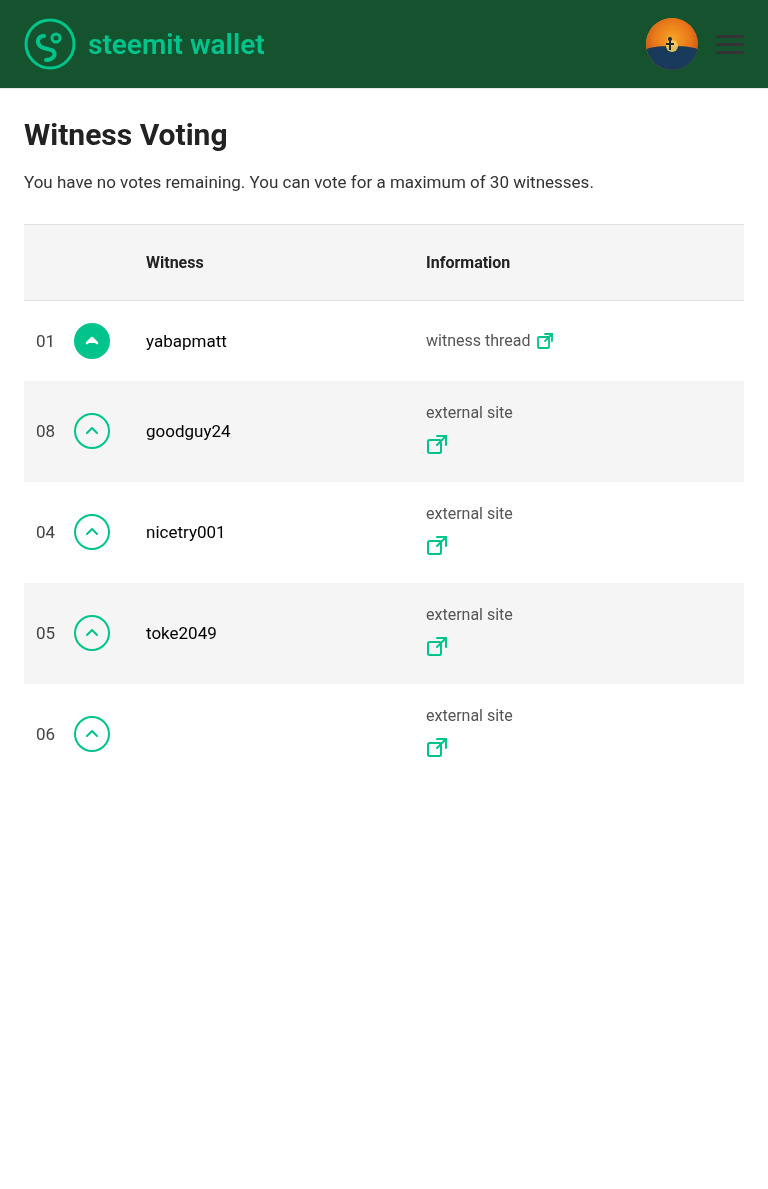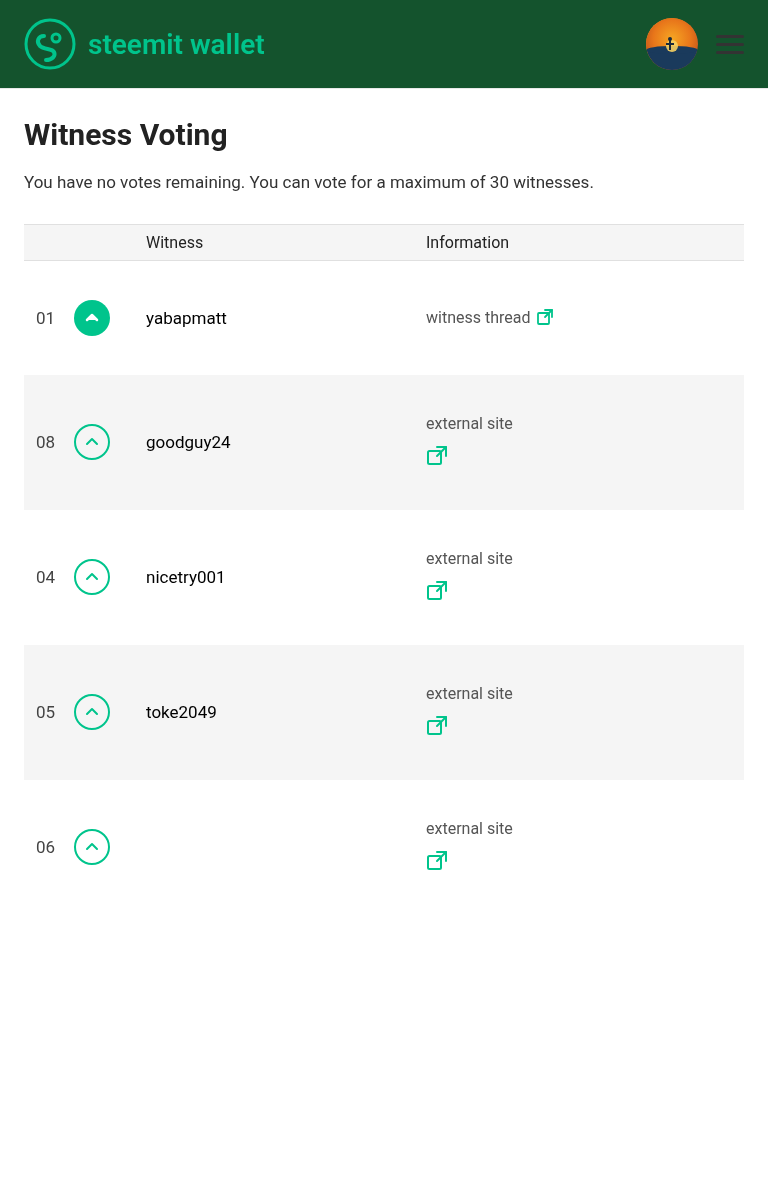--- a/index.html
+++ b/index.html
@@ -92,24 +92,24 @@
       border-collapse: collapse;
     }
 
     .witness-table thead tr {
       background: #f5f5f5;
       border-top: 1px solid #e0e0e0;
       border-bottom: 1px solid #e0e0e0;
     }
 
     .witness-table th {
-      padding: 8px 12px;
+      padding: 28px 12px;
       text-align: left;
       font-size: 16px;
-      font-weight: 400;
+      font-weight: 700;
       color: #222;
     }
 
     .witness-table th:first-child {
       width: 110px;
     }
 
     .witness-table th:nth-child(2) {
       width: 280px;
     }
@@ -119,21 +119,21 @@
     }
 
     .witness-table tbody tr:nth-child(odd) {
       background: #fff;
     }
     .witness-table tbody tr:nth-child(even) {
       background: #f5f5f5;
     }
 
     .witness-table td {
-      padding: 39px 12px;
+      padding: 22px 12px;
       vertical-align: middle;
       font-size: 17px;
       color: #333;
     }
 
     .rank-cell {
       display: flex;
       align-items: center;
       gap: 12px;
     }
@@ -191,20 +191,21 @@
 
     .external-icon {
       display: inline-block;
       width: 18px;
       height: 18px;
       color: #00c48c;
     }
 
     .info-link-inline {
       display: flex;
+      align-items: center;
       gap: 6px;
       color: #555;
       font-size: 16px;
       cursor: pointer;
     }
   </style>
 </head>
 <body>
 
 <header class="header">

